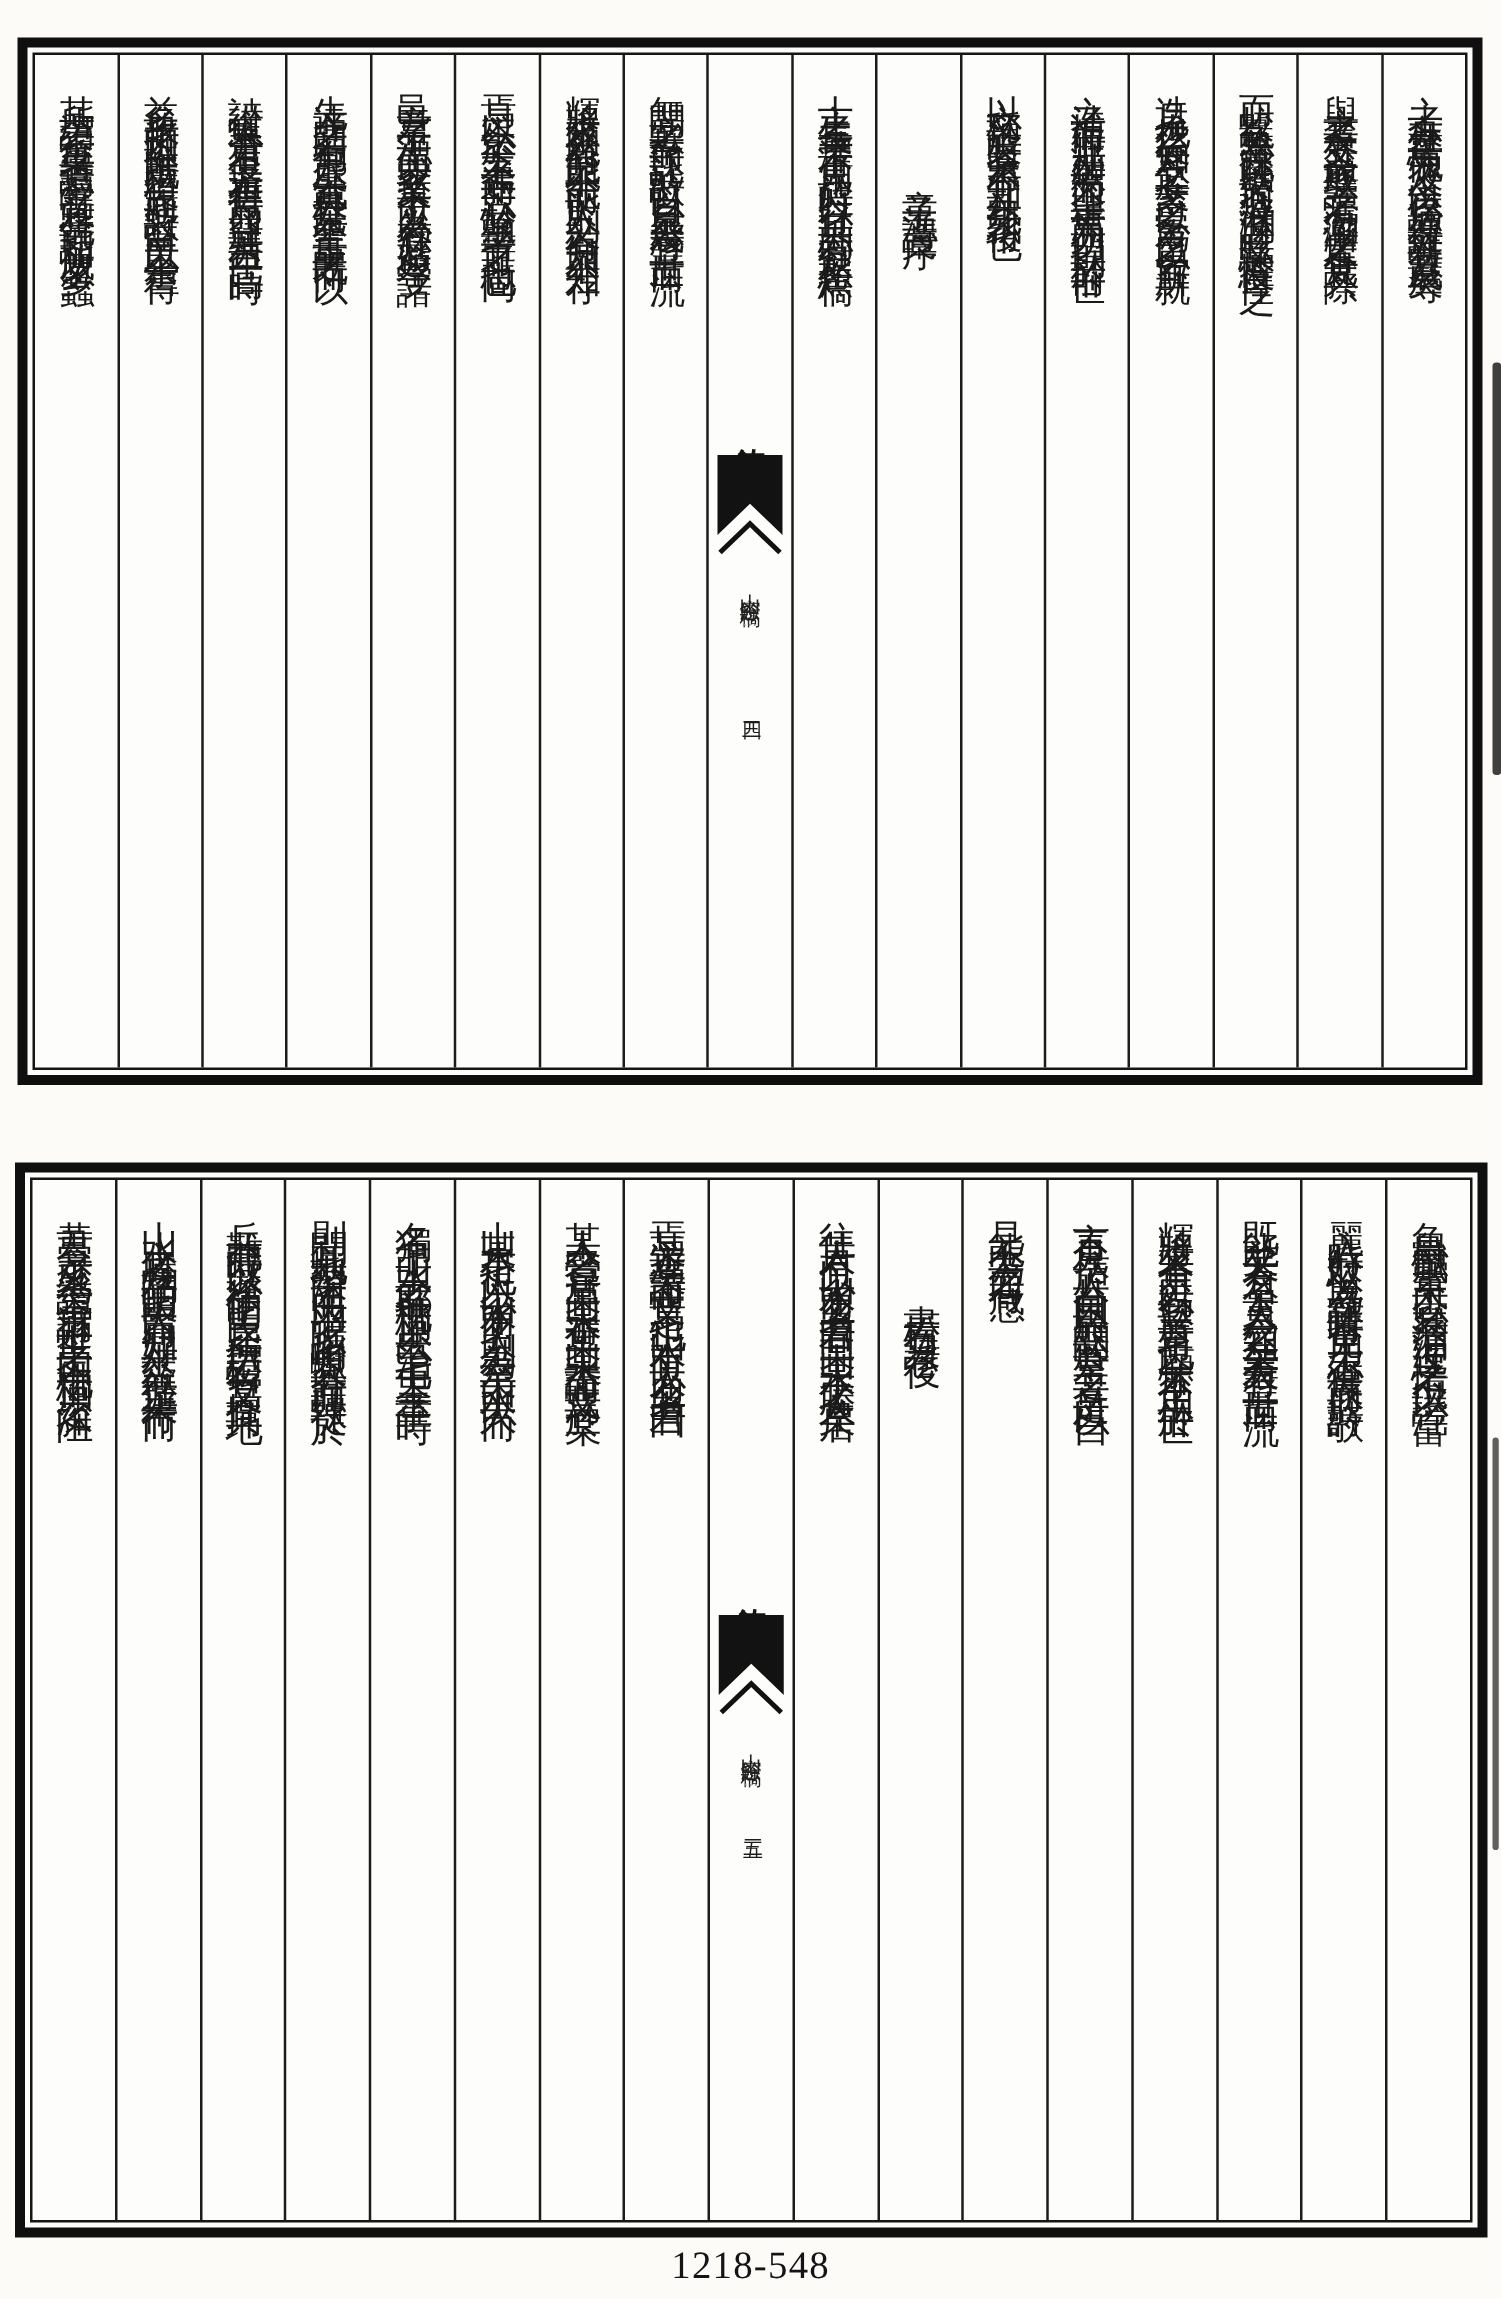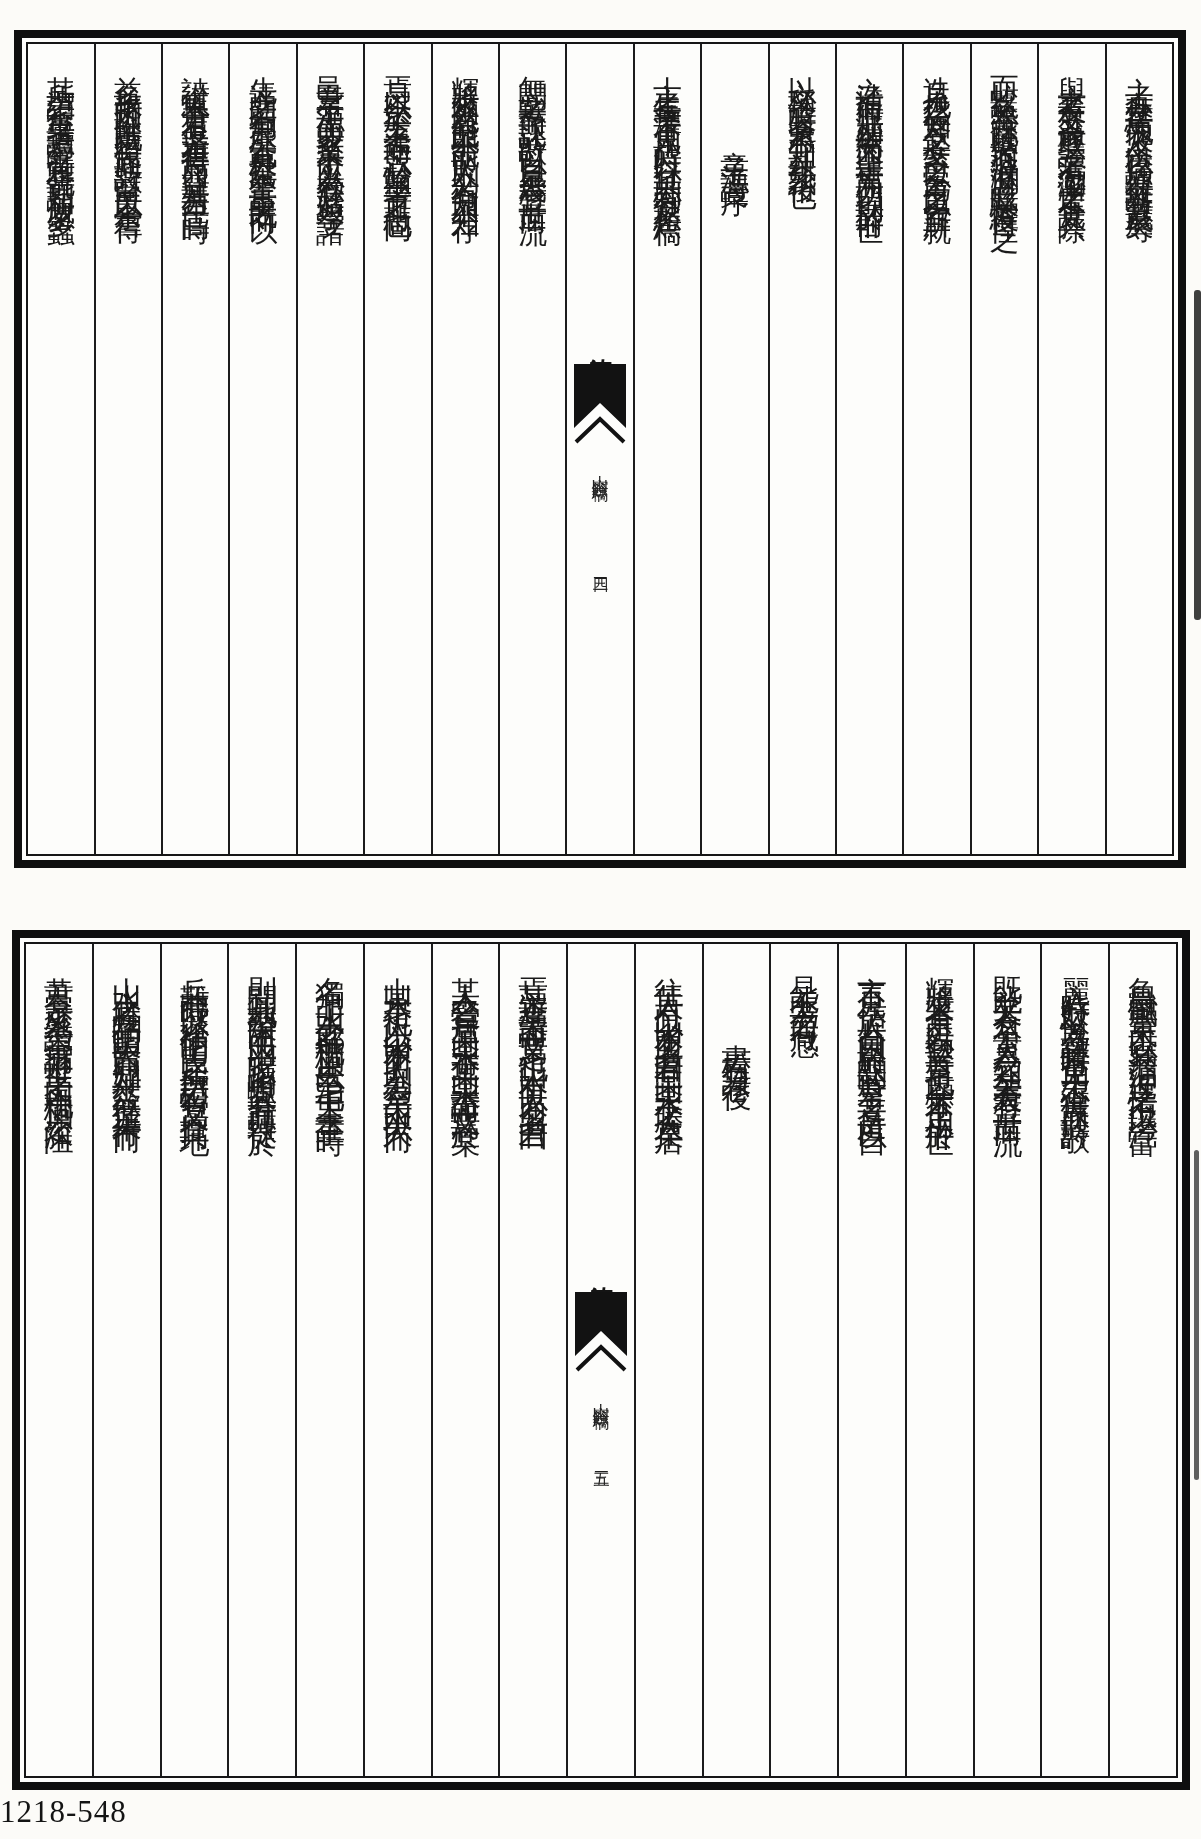--- a/index.html
+++ b/index.html
@@ -54,21 +54,21 @@
   }
   .cpage{
     writing-mode:vertical-rl;text-orientation:upright;
     font-size:16px;letter-spacing:1px;line-height:1.05;color:#1d1d1d;
     margin-top:56px;
   }
   .leaf-b .cpage{margin-top:22px;}
 
   .folio{
     position:absolute;top:1794px;left:0;width:100%;
-    font-size:31px;letter-spacing:1px;color:#141414;
+    text-align:center;font-size:31px;letter-spacing:1px;color:#141414;
   }
   .artifact{position:absolute;background:#1d1d1d;border-radius:3px;}
   .art-1{right:0;top:290px;width:7px;height:330px;opacity:.85;}
   .art-2{right:2px;top:1150px;width:5px;height:330px;opacity:.7;}
 </style>
 </head>
 <body>
 
 <div class="leaf leaf-t">
   <div class="leaf-inner">

